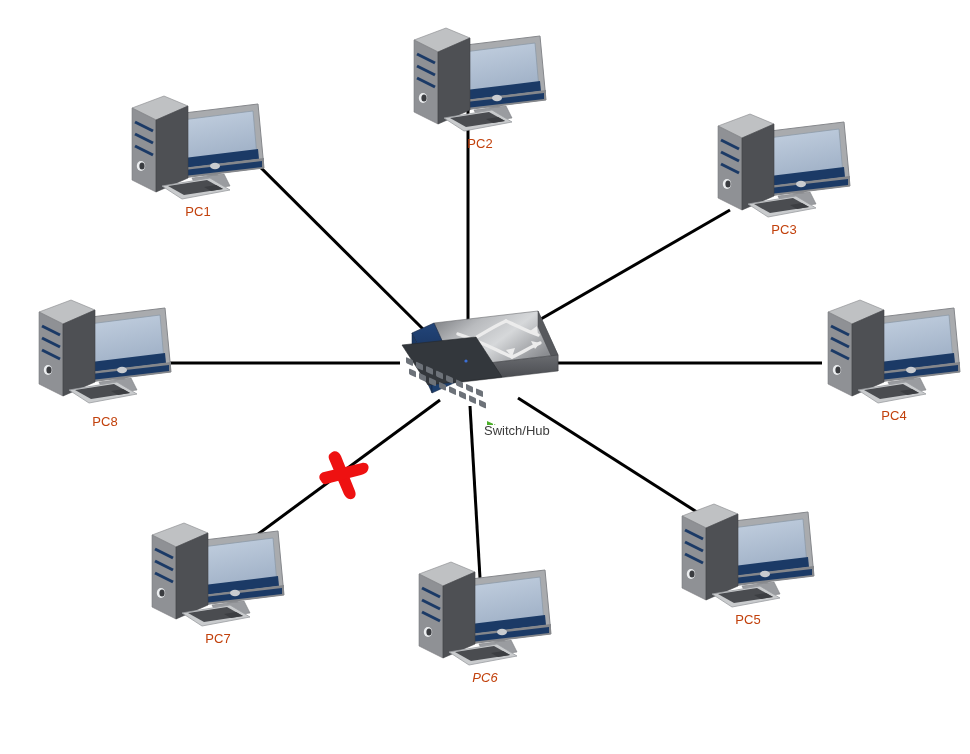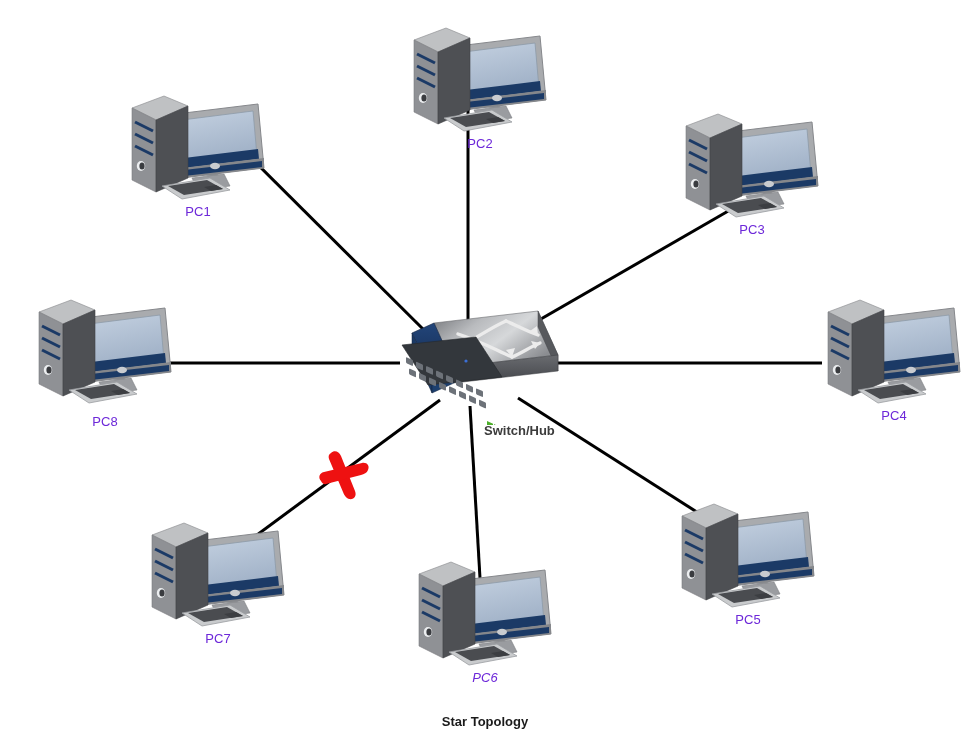--- a/index.html
+++ b/index.html
@@ -41,35 +41,34 @@
     display: block;
     overflow: visible;
   }
   .node-label {
     position: absolute;
     left: 0;
     width: 160px;
     text-align: center;
     font-family: "Liberation Sans", sans-serif;
     font-size: 13px;
-    color: #6d28d9;
+    color: #c2410c;
     white-space: nowrap;
   }
   .hub {
     position: absolute;
     width: 185px;
     height: 120px;
   }
   .hub-label {
     position: absolute;
     font-family: "Liberation Sans", sans-serif;
     font-size: 13px;
     color: #3c3c3c;
     white-space: nowrap;
-    font-weight: bold;
   }
   #diagram-title {
     position: absolute;
     left: 0;
     width: 970px;
     top: 714px;
     text-align: center;
     font-family: "Liberation Sans", sans-serif;
     font-size: 13px;
     font-weight: bold;
@@ -169,21 +168,21 @@
             <ellipse cx="24" cy="80" rx="2.6" ry="3.6" fill="#3a3c40"></ellipse>
           </g>
           <g>
             <polygon points="44,100 92,92 112,104 64,113" fill="#c9cbcd" stroke="#9b9da1" stroke-width="0.8"></polygon>
             <polygon points="50,100 89,94 105,103 66,109" fill="#4a4c50"></polygon>
             <polygon points="86,101 98,99 105,103 93,105" fill="#3c3e42"></polygon>
           </g>
         </svg>
         <div class="node-label" style="top: 118px;">PC2</div>
       </div>
-      <div class="node" style="left: 672px; top: 104px;">
+      <div class="node" style="left: 704px; top: 104px;">
         <svg width="160" height="130" viewBox="0 0 160 130" xmlns="http://www.w3.org/2000/svg">
           <defs>
             <linearGradient id="scr" x1="0" y1="0" x2="0.3" y2="1">
               <stop offset="0%" stop-color="#c3d0e0"></stop>
               <stop offset="100%" stop-color="#9fb0c6"></stop>
             </linearGradient>
           </defs>
           <g>
             <polygon points="106,88 112,100 80,104 74,92" fill="#9a9ca0" stroke="#7c7e82" stroke-width="0.6"></polygon>
             <ellipse cx="93" cy="86" rx="10" ry="4" fill="#8c8e92"></ellipse>
@@ -483,14 +482,13 @@
     <div class="hub-label" style="left:96px; top:118px;">Switch/Hub</div>
   </div>
 
   <svg id="fault-marker" viewBox="0 0 62 58" xmlns="http://www.w3.org/2000/svg">
     <g fill="#ee1111">
       <path d="M18,8 C21,5 26,6 28,11 L42,46 C44,51 41,55 36,54 C33,53 31,50 30,47 L16,14 C15,11 16,9 18,8 Z"></path>
       <path d="M8,36 C5,33 6,28 11,27 L49,18 C54,17 57,21 55,25 C54,28 51,29 48,30 L13,39 C11,40 9,38 8,36 Z"></path>
     </g>
   </svg>
 
-  <div id="diagram-title">Star Topology</div>
 </div>
 
 </body></html>

